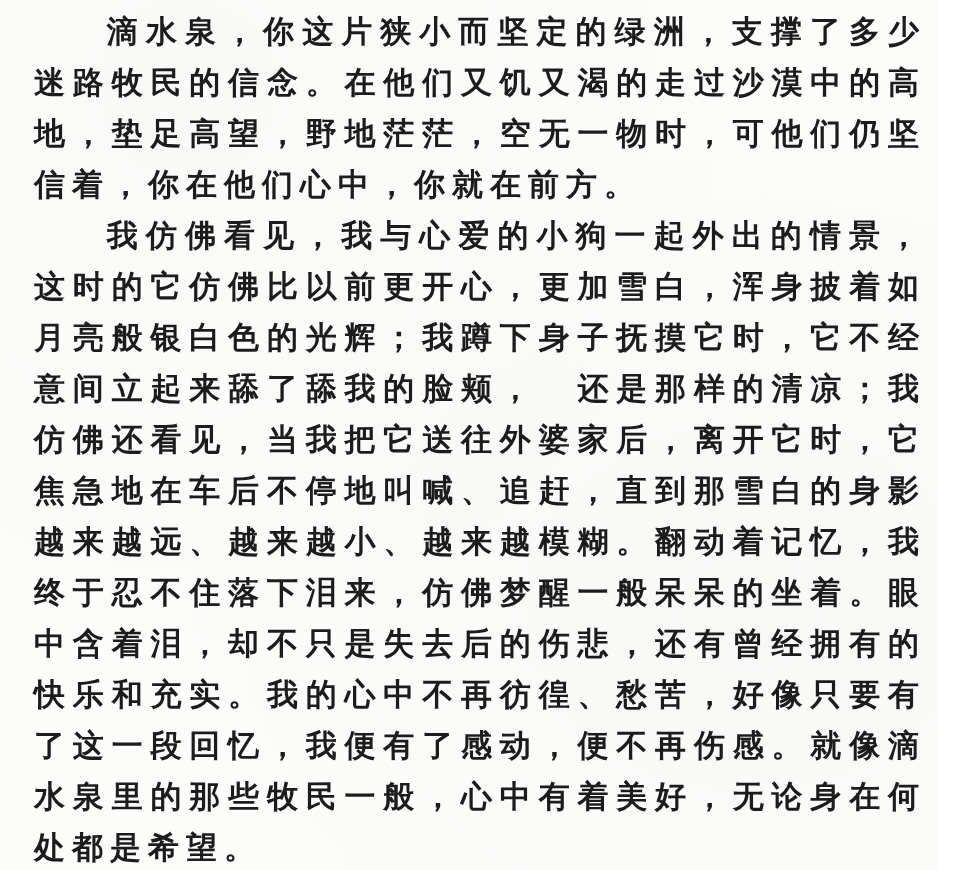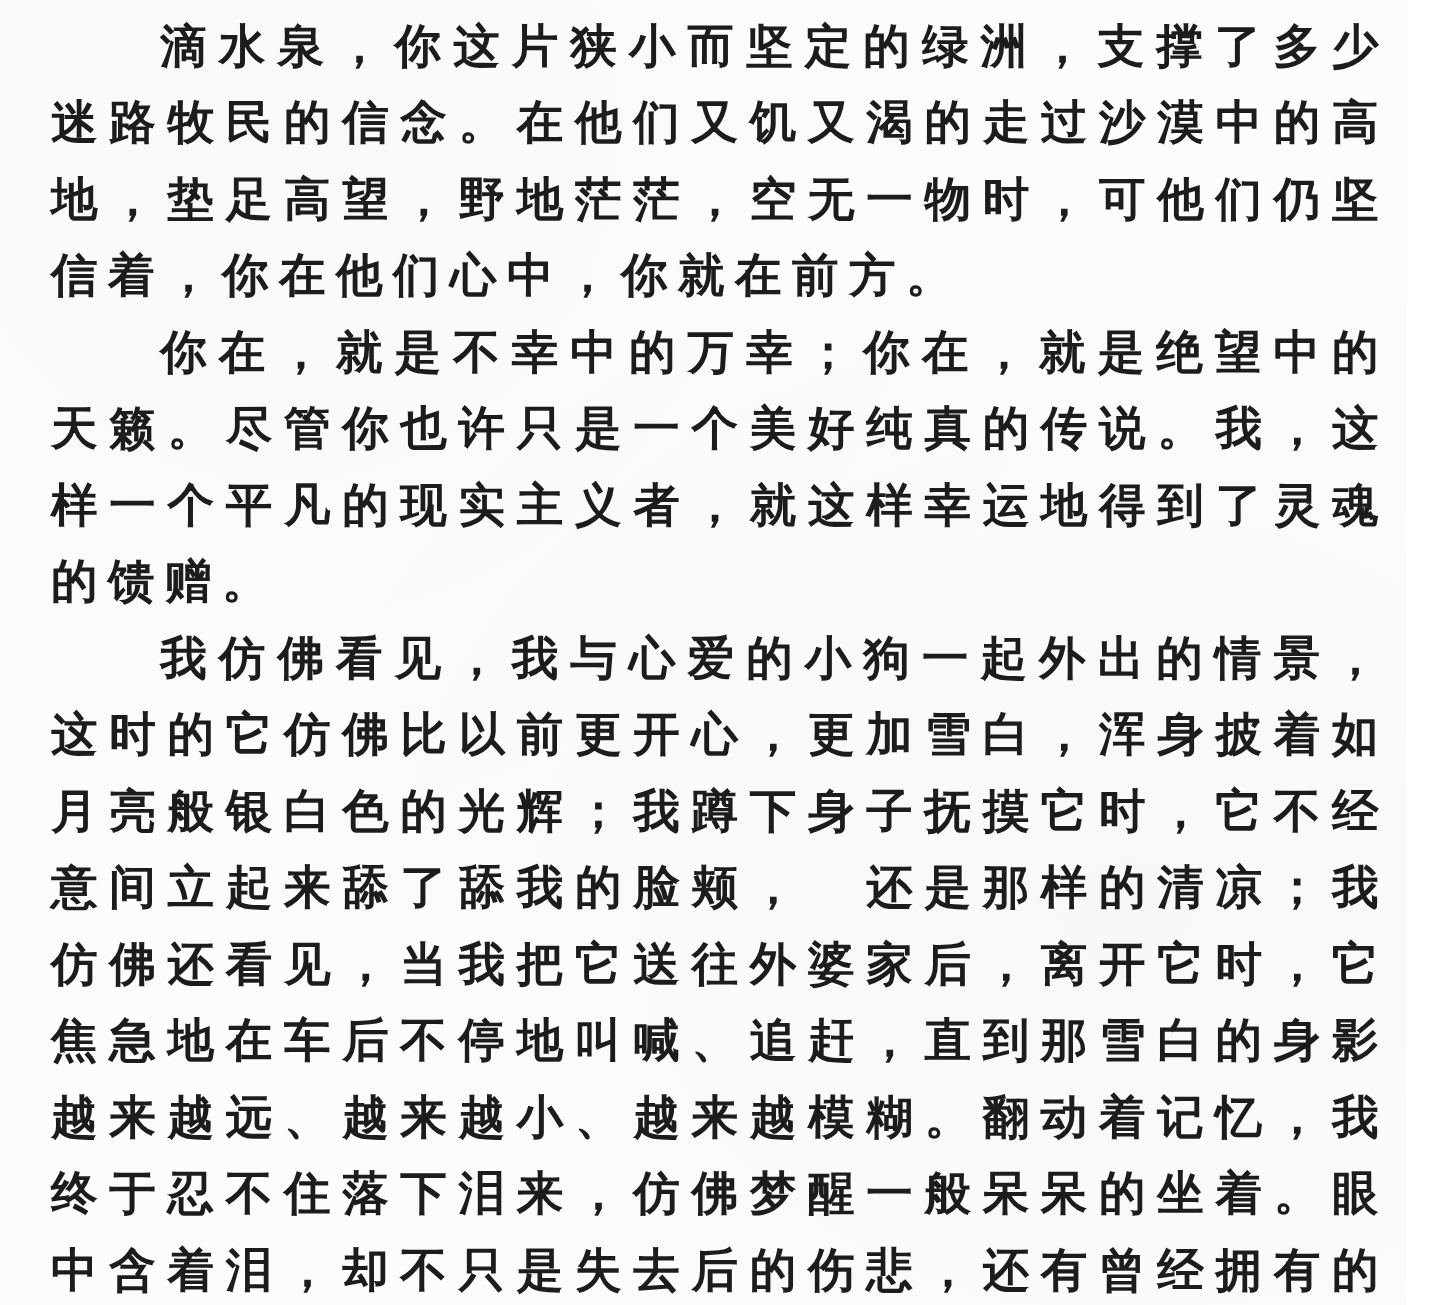--- a/index.html
+++ b/index.html
@@ -40,17 +40,16 @@
     
     word-break: break-all;
   }
 </style>
 </head>
 <body>
 
 <div class="page">
   <div class="essay">
     <p>滴水泉，你这片狭小而坚定的绿洲，支撑了多少迷路牧民的信念。在他们又饥又渴的走过沙漠中的高地，垫足高望，野地茫茫，空无一物时，可他们仍坚信着，你在他们心中，你就在前方。</p>
-    <p>你在，就是不幸中的万幸；你在，就是绝望中的天籁。尽管你也许只是一个美好纯真的传说。我，这样一个平凡的现实主义者，就这样幸运地得到了灵魂的馈赠。</p>
     <p>我仿佛看见，我与心爱的小狗一起外出的情景，这时的它仿佛比以前更开心，更加雪白，浑身披着如月亮般银白色的光辉；我蹲下身子抚摸它时，它不经意间立起来舔了舔我的脸颊，　还是那样的清凉；我仿佛还看见，当我把它送往外婆家后，离开它时，它焦急地在车后不停地叫喊、追赶，直到那雪白的身影越来越远、越来越小、越来越模糊。翻动着记忆，我终于忍不住落下泪来，仿佛梦醒一般呆呆的坐着。眼中含着泪，却不只是失去后的伤悲，还有曾经拥有的快乐和充实。我的心中不再彷徨、愁苦，好像只要有了这一段回忆，我便有了感动，便不再伤感。就像滴水泉里的那些牧民一般，心中有着美好，无论身在何处都是希望。</p>
 
   </div>
 </div>
 
 </body></html>

